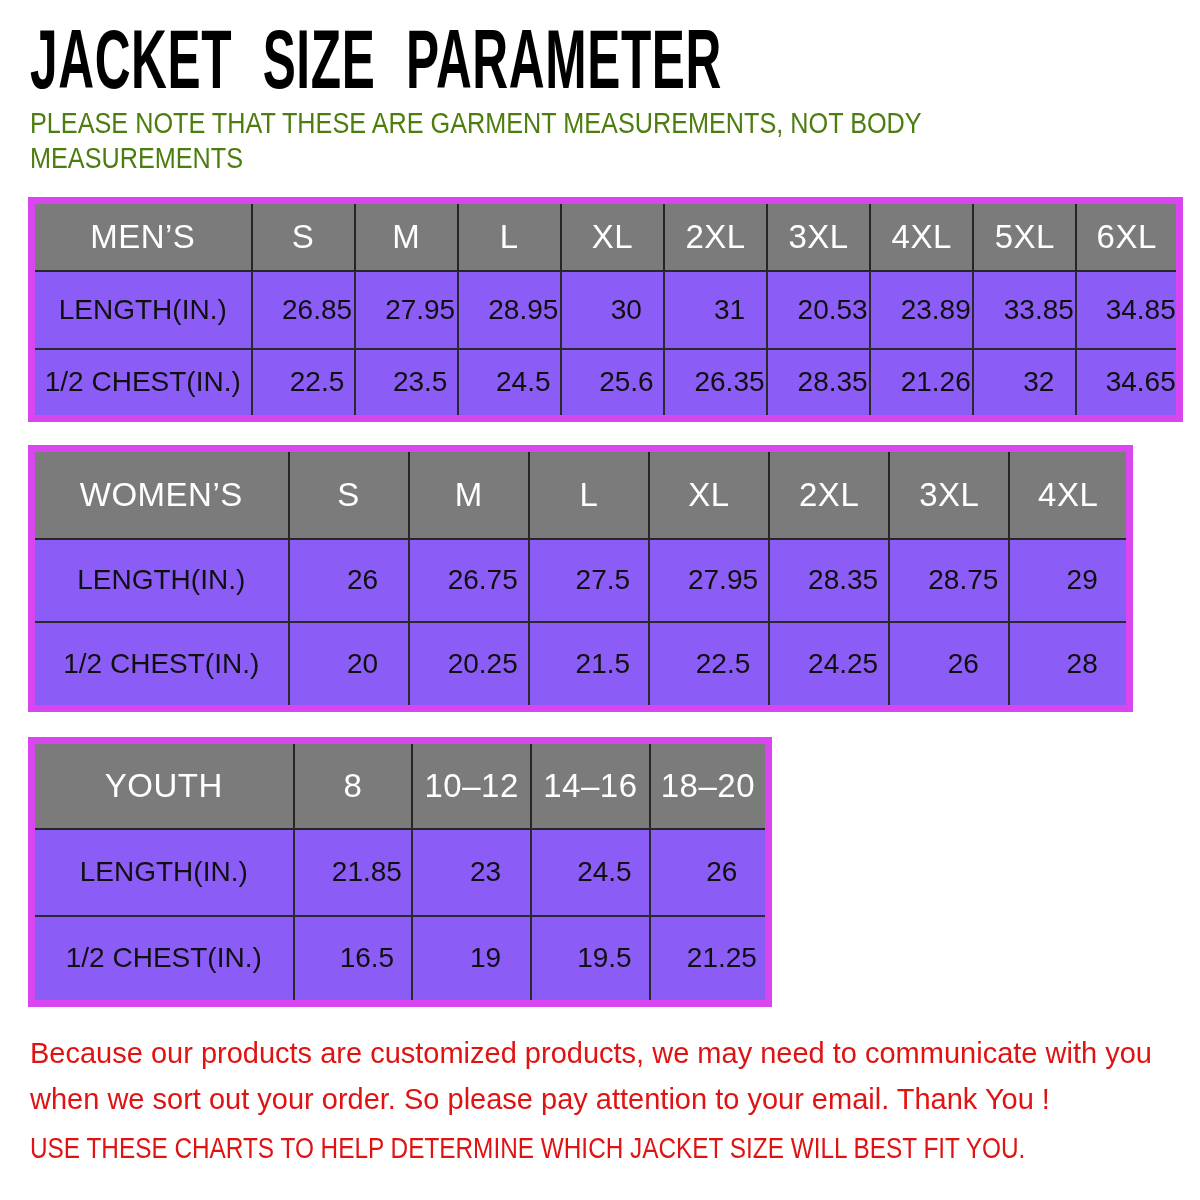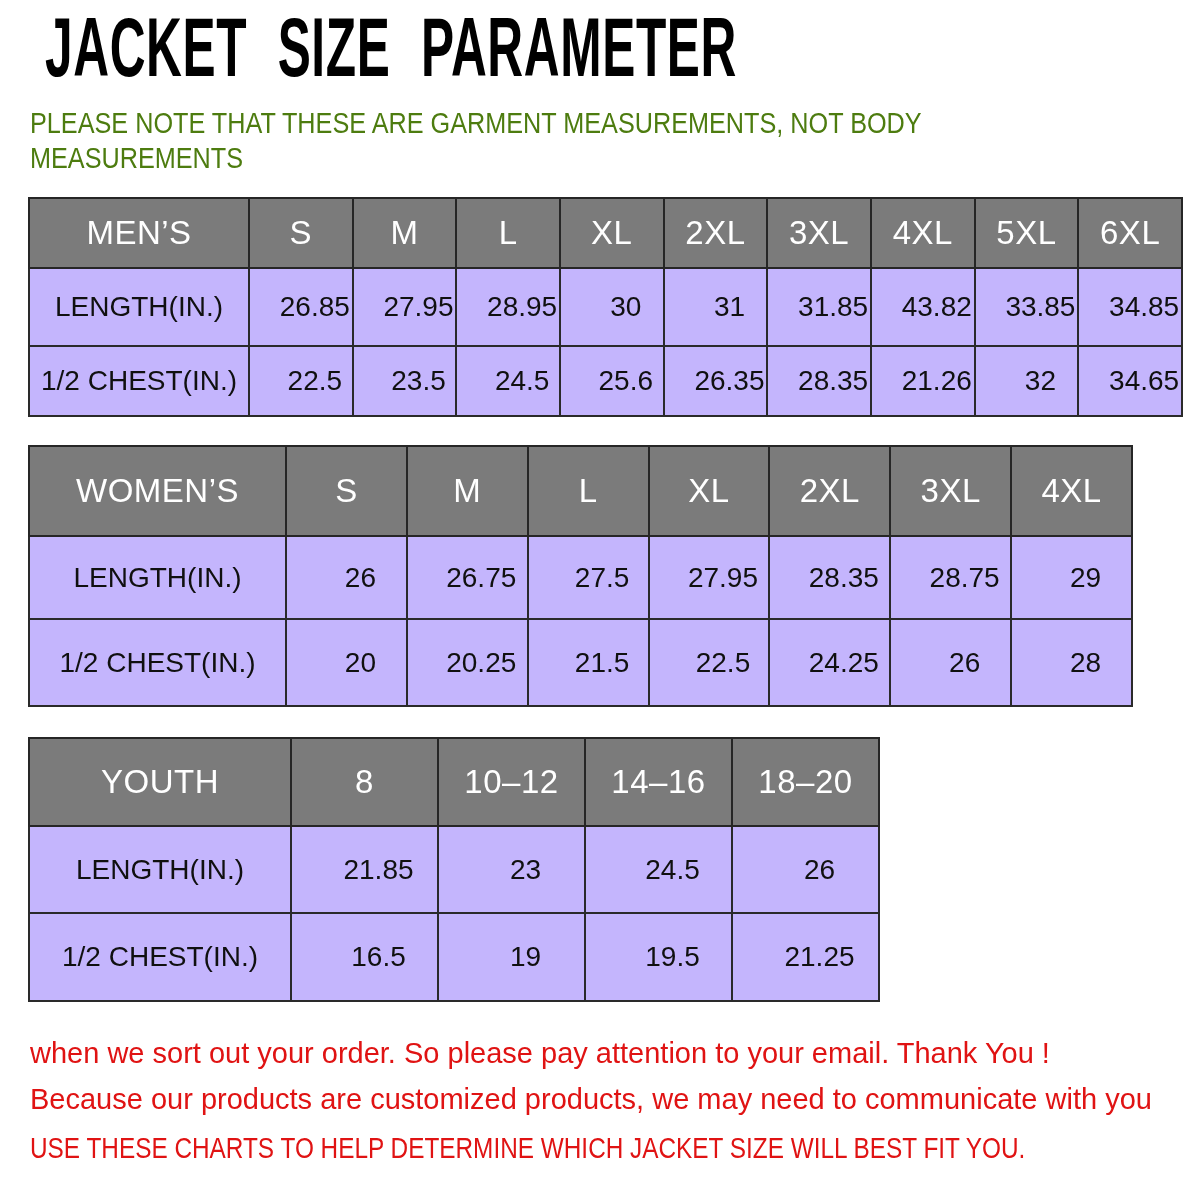--- a/index.html
+++ b/index.html
@@ -7,23 +7,22 @@
   body {
     width: 1200px; height: 1200px;
     background: #ffffff;
     font-family: "Liberation Sans", sans-serif;
     position: relative;
     overflow: hidden;
   }
 
   
   .page-title {
-    position: absolute; left: 30px; top: 0;
+    position: absolute; left: 30px; top: 12px;
     white-space: nowrap;
-    margin-left: 15px;
   }
   .page-title .squeeze {
     display: inline-block;
     font-size: 80px; font-weight: bold; color: #000;
     letter-spacing: 1px; word-spacing: 26px;
     transform: scale(0.62, 1.04); transform-origin: left top;
   }
 
   
   .garment-note {
@@ -32,41 +31,41 @@
   }
   .garment-note .line {
     display: block; white-space: nowrap;
     transform: scaleX(0.87); transform-origin: left top;
   }
 
   
   .size-table {
     position: absolute; left: 28px;
     border-collapse: collapse; table-layout: fixed;
-    background: #c4b5fd;
-    border: 1px solid #d946ef;
+    background: #8b5cf6;
+    border: 7px solid #d946ef;
   }
   .size-table th, .size-table td {
     border: 2px solid #2a2a2a;
     text-align: center; vertical-align: middle;
     padding: 0; font-weight: normal;
     color: #101010;
     overflow: hidden;
   }
   .size-table thead th {
     background: #7b7b7b; color: #ffffff;
     font-size: 33px; letter-spacing: 0.5px;
     border-color: #262626;
   }
   .size-table tbody th { font-size: 28px; }
   .size-table tbody td { font-size: 28px; padding-left: 28px; }
 
   .mens   { top: 197px; width: 1155px; }
   .womens { top: 445px; width: 1105px; }
-  .youth  { top: 737px; width: 852px; }
+  .youth  { top: 737px; width: 744px; }
 
   .mens   .row-label-col { width: 220px; }
   .womens .row-label-col { width: 257px; }
   .youth  .row-label-col { width: 262px; }
 
   .mens   thead tr { height: 70px; }
   .mens   tbody tr:nth-child(1) { height: 78px; }
   .mens   tbody tr:nth-child(2) { height: 70px; }
 
   .womens thead tr { height: 90px; }
@@ -122,22 +121,22 @@
       </tr>
     </thead>
     <tbody>
       <tr>
         <th class="row-label-col">LENGTH(IN.)</th>
         <td>26.85</td>
         <td>27.95</td>
         <td>28.95</td>
         <td>30</td>
         <td>31</td>
-        <td>31.85</td>
-        <td>43.82</td>
+        <td>20.53</td>
+        <td>23.89</td>
         <td>33.85</td>
         <td>34.85</td>
       </tr>
       <tr>
         <th class="row-label-col">1/2 CHEST(IN.)</th>
         <td>22.5</td>
         <td>23.5</td>
         <td>24.5</td>
         <td>25.6</td>
         <td>26.35</td>
@@ -206,19 +205,19 @@
         <th class="row-label-col">1/2 CHEST(IN.)</th>
         <td>16.5</td>
         <td>19</td>
         <td>19.5</td>
         <td>21.25</td>
       </tr>
     </tbody>
   </table>
 
 <div class="customization-notice">
+  <span class="line">Because our products are customized products, we may need to communicate with you</span>
   <span class="line">when we sort out your order. So please pay attention to your email. Thank You !</span>
-  <span class="line">Because our products are customized products, we may need to communicate with you</span>
 </div>
 
 <div class="fit-advice">
   <span class="squeeze">USE THESE CHARTS TO HELP DETERMINE WHICH JACKET SIZE WILL BEST FIT YOU.</span>
 </div>
 
 </body></html>

